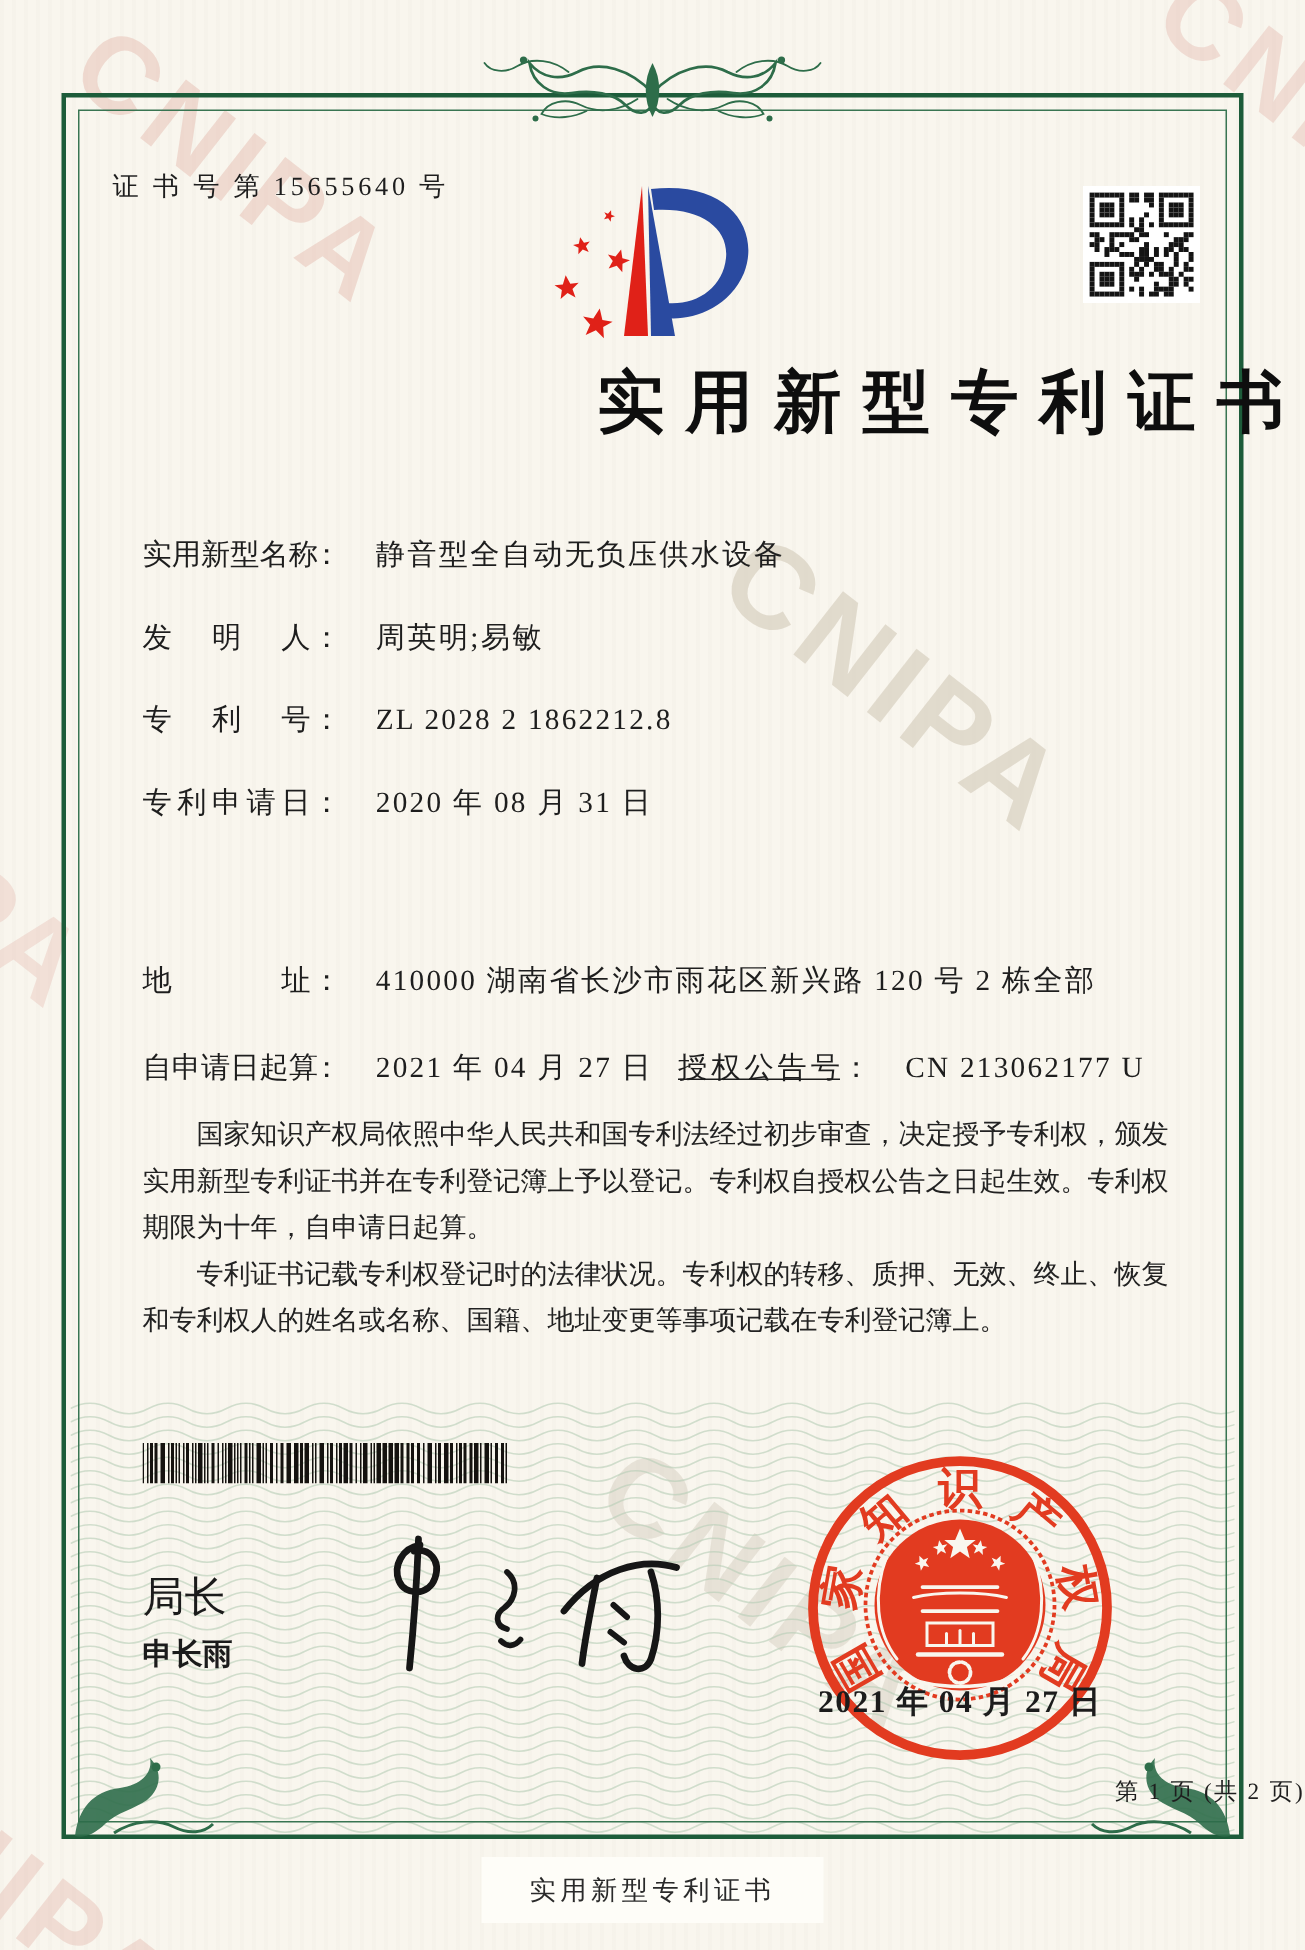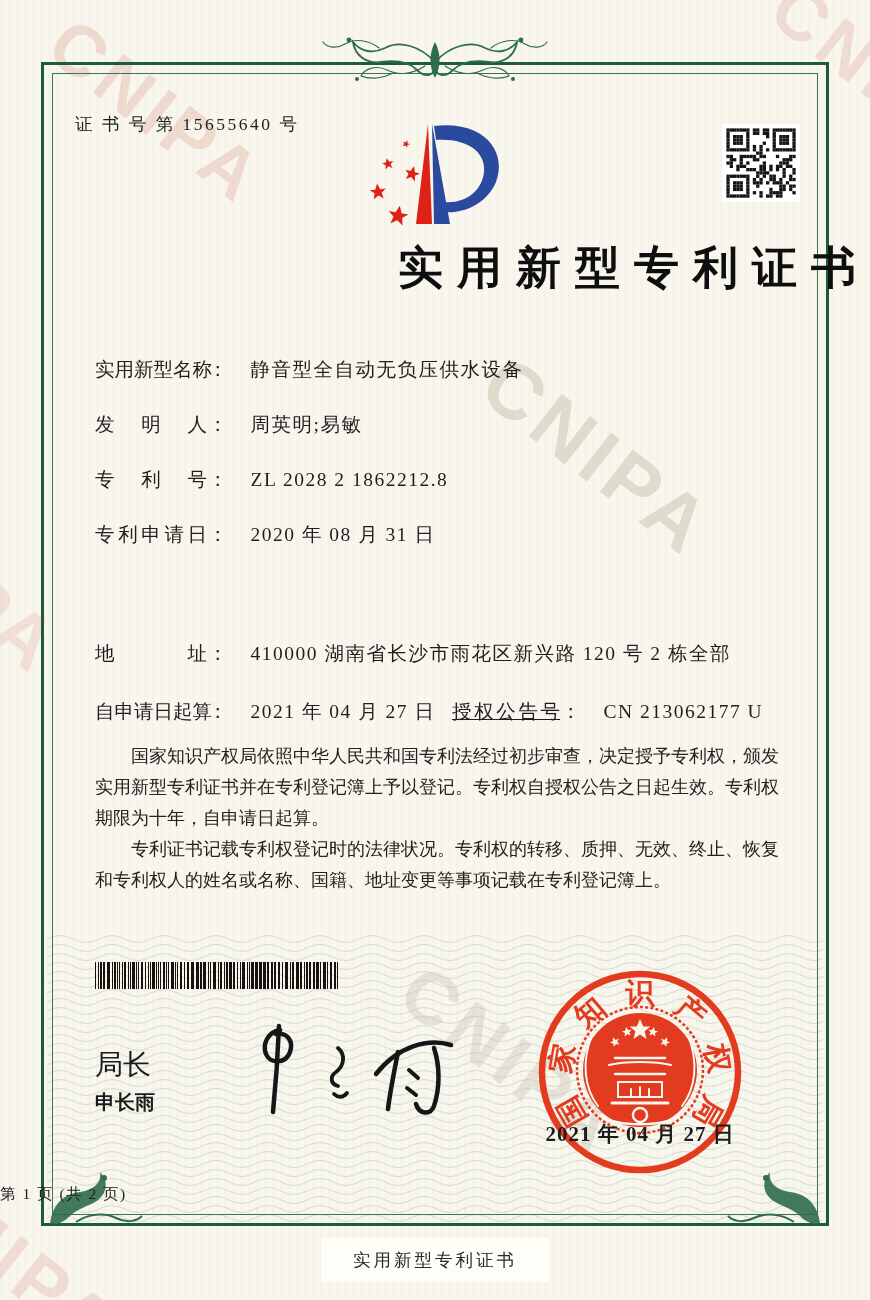--- a/index.html
+++ b/index.html
@@ -60,21 +60,21 @@
   .sc0{transform:rotate(-120deg) translateY(-79px);}
   .sc1{transform:rotate(-80deg)  translateY(-79px);}
   .sc2{transform:rotate(-40deg)  translateY(-79px);}
   .sc3{transform:rotate(0deg)    translateY(-79px);}
   .sc4{transform:rotate(40deg)   translateY(-79px);}
   .sc5{transform:rotate(80deg)   translateY(-79px);}
   .sc6{transform:rotate(120deg)  translateY(-79px);}
   .seal-date{position:absolute;left:535px;top:1120px;width:210px;text-align:center;font-size:21px;
              font-weight:600;letter-spacing:1px;color:#1c1c1c;z-index:4;}
   
-  .page-info{position:absolute;left:0;right:0;top:1184px;text-align:left;font-size:15.5px;
+  .page-info{position:absolute;left:0;right:0;top:1184px;text-align:right;font-size:15.5px;
              letter-spacing:1.5px;z-index:2;}
   .note-box{position:absolute;left:50%;top:1238px;transform:translateX(-50%);background:#fefdf8;
             padding:10px 32px;font-size:17.5px;letter-spacing:3px;color:#2a2a2a;z-index:2;white-space:nowrap;}
 </style>
 </head>
 <body>
 
 <div class="page">
 
   <span class="wm wm-tl">CNIPA</span>

